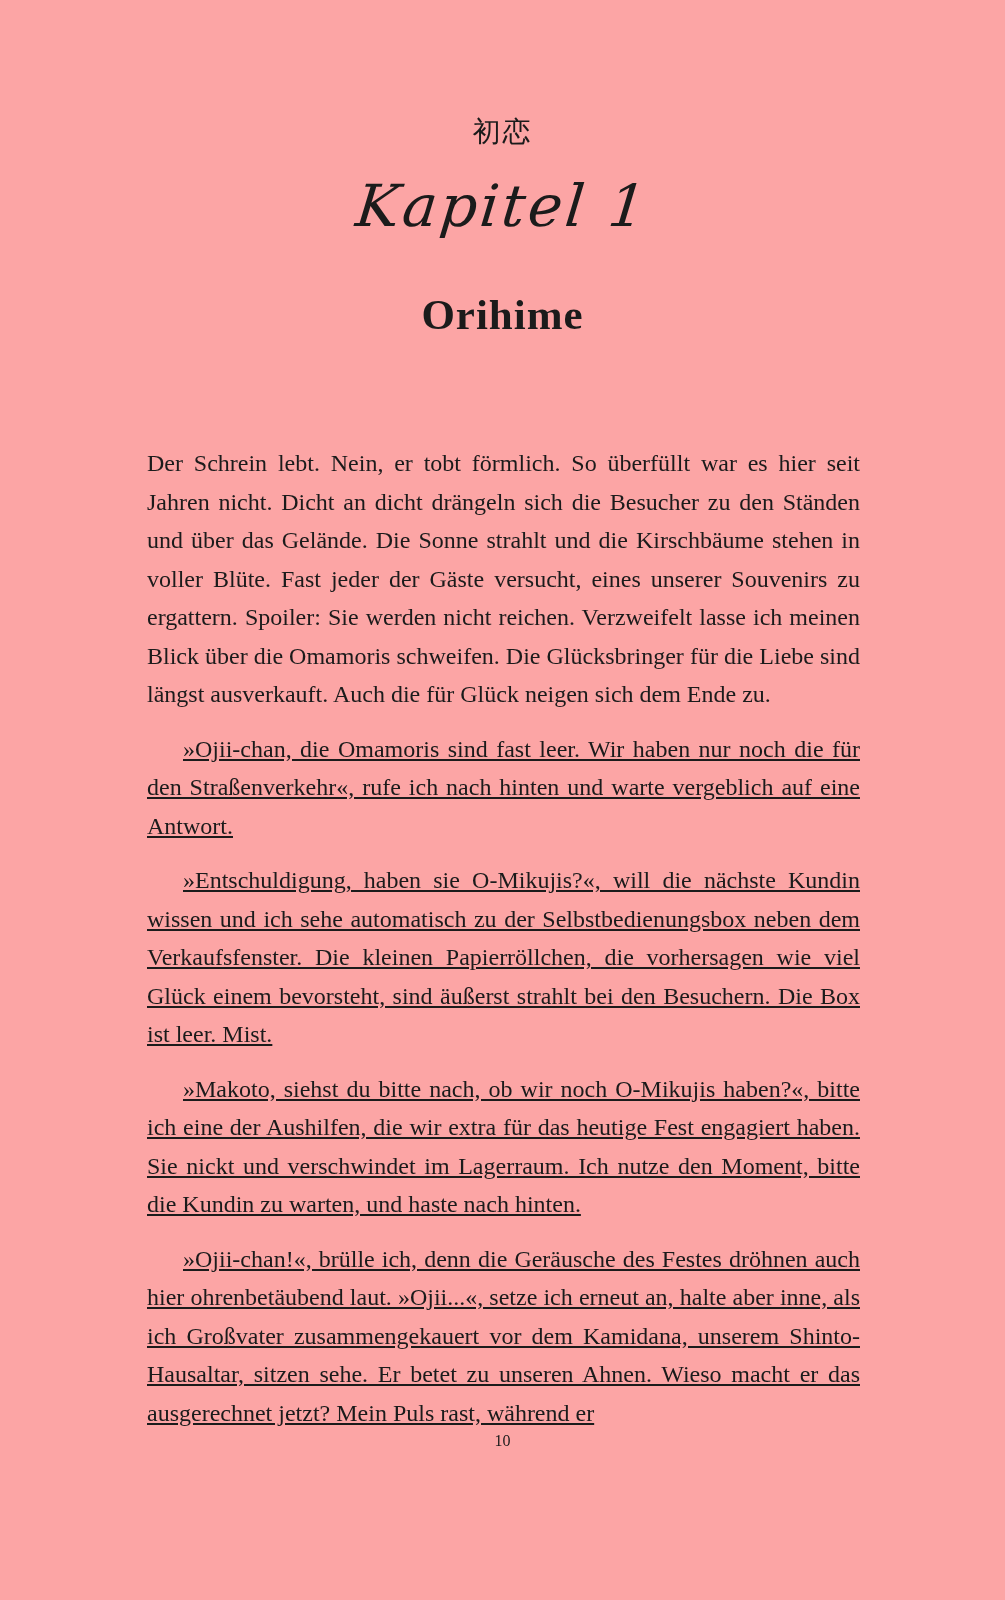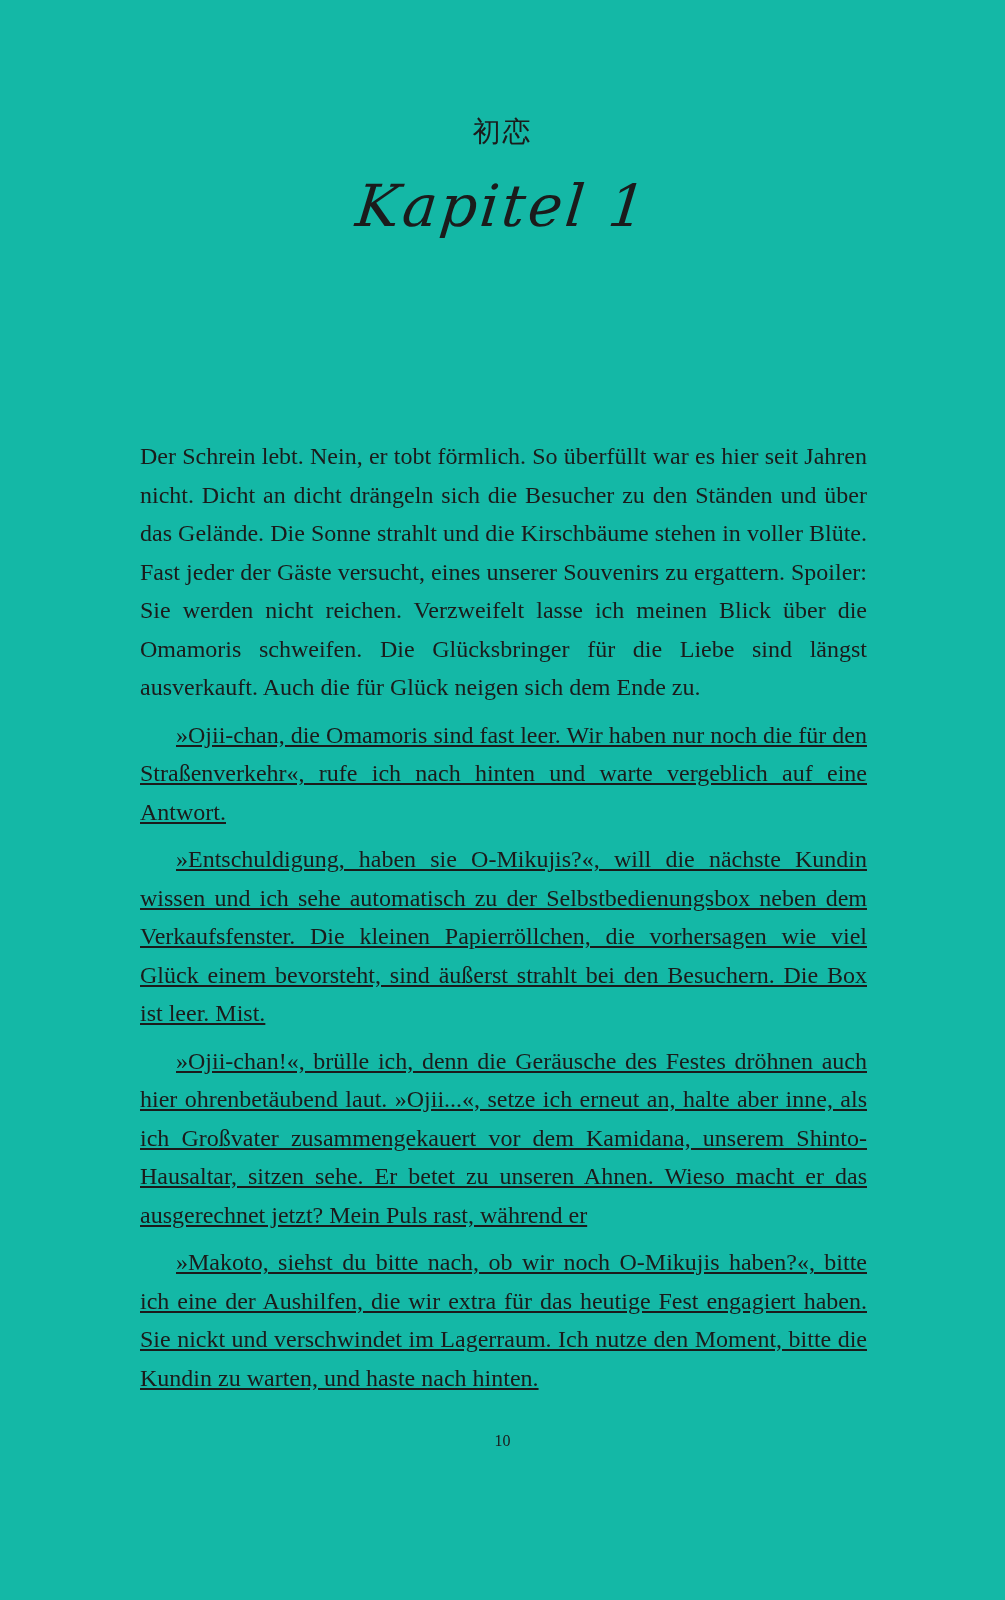--- a/index.html
+++ b/index.html
@@ -4,21 +4,21 @@
   <style>
     html, body {
       margin: 0;
       padding: 0;
       background: #ffffff;
     }
     .page {
       position: relative;
       width: 1005px;
       height: 1600px;
-      background: #14b8a6;
+      background: #fca5a5;
       color: #1b1b1b;
       font-family: "Liberation Serif", serif;
       overflow: hidden;
     }
     .cjk-heading {
       position: absolute;
       top: 113px;
       left: 0;
       width: 100%;
       text-align: center;
@@ -55,21 +55,21 @@
       top: 428px;
       left: 131px;
       width: 745px;
       font-size: 24px;
       line-height: 38.5px;
       text-align: justify;
       hyphens: auto;
       -webkit-hyphens: auto;
     }
     .body-text p {
-      margin: 9px;
+      margin: 16px;
       padding: 0;
     }
     .body-text p.indent {
       text-indent: 36px;
       text-decoration: underline;
     }
     .page-number {
       position: absolute;
       top: 1432px;
       left: 0;
@@ -80,24 +80,25 @@
   </style>
 </head>
 <body>
 
 <div class="page">
 
   <div class="cjk-heading">初恋</div>
 
   <div class="script-heading">Kapitel 1</div>
 
+  <div class="chapter-title">Orihime</div>
 
   <div class="body-text">
     <p>Der Schrein lebt. Nein, er tobt förmlich. So überfüllt war es hier seit Jahren nicht. Dicht an dicht drängeln sich die Besucher zu den Ständen und über das Gelände. Die Sonne strahlt und die Kirschbäume stehen in voller Blüte. Fast jeder der Gäste versucht, eines unserer Souvenirs zu ergattern. Spoiler: Sie werden nicht reichen. Verzweifelt lasse ich meinen Blick über die Omamoris schweifen. Die Glücksbringer für die Liebe sind längst ausverkauft. Auch die für Glück neigen sich dem Ende zu.</p>
     <p class="indent">»Ojii-chan, die Omamoris sind fast leer. Wir haben nur noch die für den Straßenverkehr«, rufe ich nach hinten und warte vergeblich auf eine Antwort.</p>
     <p class="indent">»Entschuldigung, haben sie O-Mikujis?«, will die nächste Kundin wissen und ich sehe automatisch zu der Selbstbedienungsbox neben dem Verkaufsfenster. Die kleinen Papierröllchen, die vorhersagen wie viel Glück einem bevorsteht, sind äußerst strahlt bei den Besuchern. Die Box ist leer. Mist.</p>
+    <p class="indent">»Makoto, siehst du bitte nach, ob wir noch O-Mikujis haben?«, bitte ich eine der Aushilfen, die wir extra für das heutige Fest engagiert haben. Sie nickt und verschwindet im Lagerraum. Ich nutze den Moment, bitte die Kundin zu warten, und haste nach hinten.</p>
     <p class="indent">»Ojii-chan!«, brülle ich, denn die Geräusche des Festes dröhnen auch hier ohrenbetäubend laut. »Ojii...«, setze ich erneut an, halte aber inne, als ich Großvater zusammengekauert vor dem Kamidana, unserem Shinto-Hausaltar, sitzen sehe. Er betet zu unseren Ahnen. Wieso macht er das ausgerechnet jetzt? Mein Puls rast, während er</p>
-    <p class="indent">»Makoto, siehst du bitte nach, ob wir noch O-Mikujis haben?«, bitte ich eine der Aushilfen, die wir extra für das heutige Fest engagiert haben. Sie nickt und verschwindet im Lagerraum. Ich nutze den Moment, bitte die Kundin zu warten, und haste nach hinten.</p>
   </div>
 
   <div class="page-number">10</div>
 
 </div>
 
 </body></html>

